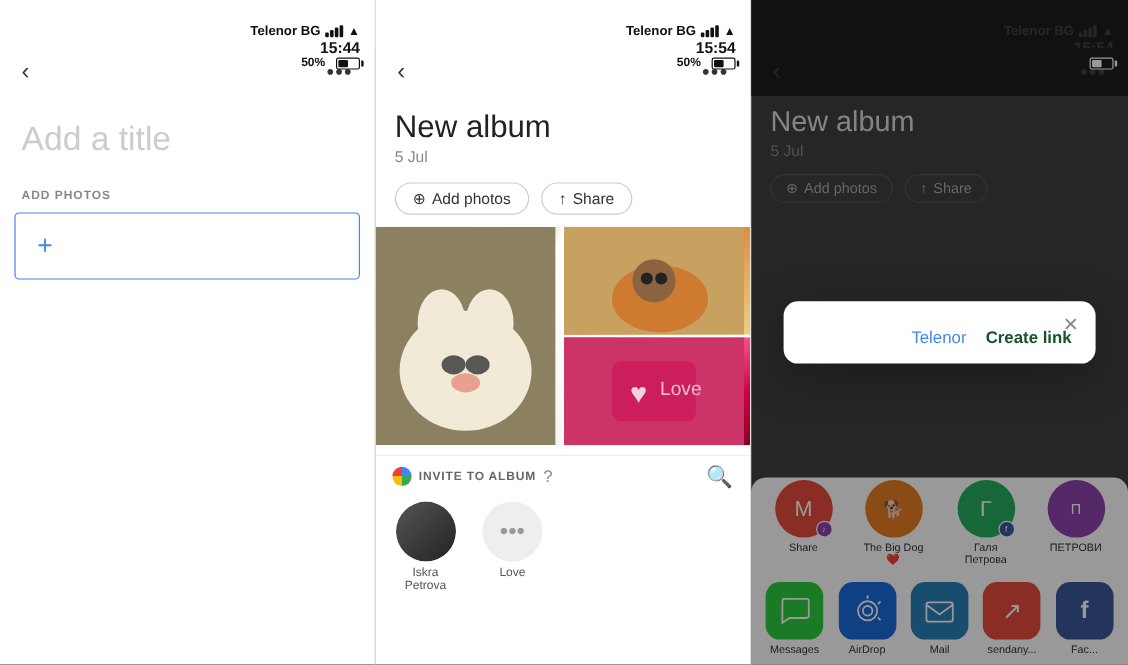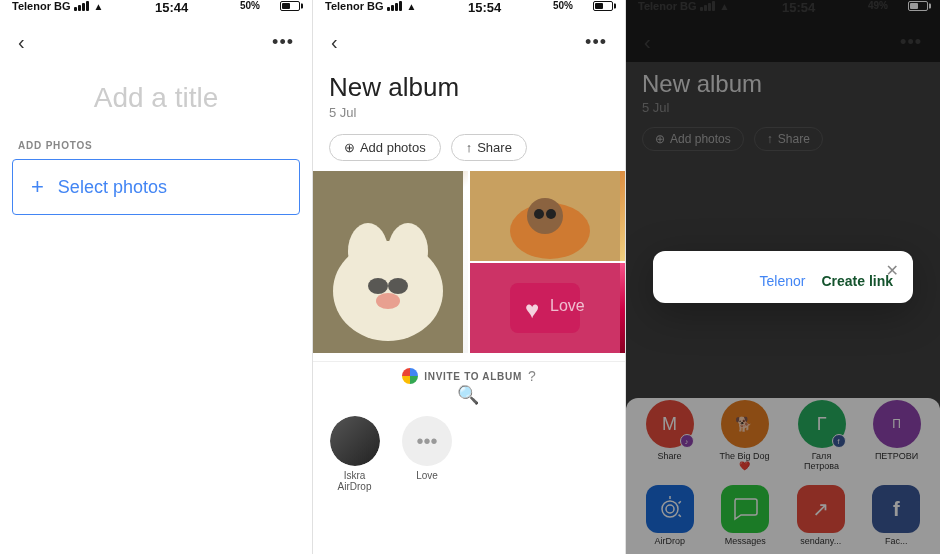--- a/index.html
+++ b/index.html
@@ -20,32 +20,33 @@
       background: #fff;
       overflow: hidden;
     }
     .panel-1 { width: 313px; border-right: 1px solid #e0e0e0; }
     .panel-2 { width: 313px; border-right: 1px solid #e0e0e0; }
     .panel-3 { width: 314px; position: relative; }
 
     
     .status-bar {
       display: flex;
-      align-items: flex-start;
+      align-items: flex-end;
       justify-content: space-between;
-      padding: 0 12px;
+      padding: 20px 12px;
       height: 22px;
       font-size: 11px;
       font-weight: 600;
       color: #111;
       background: #fff;
+      flex-direction: column;
     }
     .status-bar.dark { background: #1a1a1a; color: #fff; }
     .status-left { display: flex; align-items: center; gap: 4px; }
-    .status-right { display: flex; align-items: center; gap: 20px; }
+    .status-right { display: flex; align-items: center; gap: 9px; }
     .signal-bars { display: flex; align-items: flex-end; gap: 1px; }
     .signal-bar { width: 3px; background: #111; border-radius: 1px; }
     .signal-bar.dark-bar { background: #fff; }
     .signal-bar:nth-child(1) { height: 4px; }
     .signal-bar:nth-child(2) { height: 6px; }
     .signal-bar:nth-child(3) { height: 8px; }
     .signal-bar:nth-child(4) { height: 10px; }
     .wifi-icon { font-size: 10px; }
     .battery-icon {
       width: 20px; height: 10px;
@@ -104,21 +105,20 @@
     .three-dots.white { color: #fff; }
 
     
     .p1-title-area {
       padding: 20px 18px 10px;
     }
     .p1-title {
       font-size: 28px;
       font-weight: 300;
       color: #ccc;
-      text-align: center;
     }
     .p1-add-photos-label {
       font-size: 10px;
       font-weight: 600;
       color: #888;
       letter-spacing: 0.8px;
       padding: 16px 18px 8px;
     }
     .p1-select-row {
       display: flex;
@@ -205,21 +205,20 @@
     
     .invite-section {
       padding: 6px 14px;
       border-top: 1px solid #eee;
     }
     .invite-header {
       display: flex;
       align-items: center;
       justify-content: space-between;
       margin-bottom: 10px;
-      flex-direction: column;
     }
     .invite-left {
       display: flex;
       align-items: center;
       gap: 6px;
     }
     .google-dot {
       width: 16px;
       height: 16px;
       border-radius: 50%;
@@ -527,21 +526,20 @@
   </div>
 
   <div class="p1-title-area">
     <div class="p1-title">Add a title</div>
   </div>
 
   <div class="p1-add-photos-label">ADD PHOTOS</div>
 
   <div class="p1-select-row">
     <span class="p1-select-plus">+</span>
-    <span class="p1-select-text">Select photos</span>
   </div>
 </div>
 
 <div class="panel panel-2">
 
   <div class="status-bar">
     <div class="status-left">
       <span>Telenor BG</span>
       <div class="signal-bars">
         <div class="signal-bar"></div>
@@ -628,21 +626,21 @@
         <span class="invite-label">INVITE TO ALBUM</span>
         <span class="invite-question">?</span>
       </div>
       <span class="invite-search">🔍</span>
     </div>
     <div class="invite-avatars">
       <div class="avatar-item">
         <div class="avatar-circle">
           <div class="avatar-photo" style="background: linear-gradient(135deg, #555 0%, #222 100%);"></div>
         </div>
-        <span class="avatar-name">Iskra AirDrop</span>
+        <span class="avatar-name">Iskra Petrova</span>
       </div>
       <div class="avatar-item">
         <div class="avatar-circle avatar-more">
           <span style="font-size:20px;color:#999;">•••</span>
         </div>
         <span class="avatar-name">Love</span>
       </div>
     </div>
   </div>
 
@@ -724,39 +722,48 @@
 
       <div class="contact-icon-item">
         <div class="contact-avatar" style="background:#8e44ad;font-size:12px;">
           П
         </div>
         <span class="contact-name-label">ПЕТРОВИ</span>
       </div>
     </div>
 
     <div class="share-icons-row">
+      <div class="share-icon-item">
+        <div class="share-icon-circle icon-messages">
+          <svg width="28" height="28" viewBox="0 0 28 28">
+            <path d="M4 4 h20 a2 2 0 0 1 2 2 v12 a2 2 0 0 1-2 2 H10 l-6 4 V6 a2 2 0 0 1 2-2z" fill="none" stroke="#fff" stroke-width="1.5"></path>
+          </svg>
+        </div>
+        <span class="share-icon-label">Messages</span>
+      </div>
       <div class="share-icon-item">
         <div class="share-icon-circle icon-airdrop">
           <svg width="28" height="28" viewBox="0 0 28 28">
             <circle cx="14" cy="14" r="8" fill="none" stroke="#fff" stroke-width="1.5"></circle>
             <circle cx="14" cy="14" r="4" fill="none" stroke="#fff" stroke-width="1.5"></circle>
             <line x1="14" y1="4" x2="14" y2="1" stroke="#fff" stroke-width="1.5"></line>
             <line x1="22.6" y1="8.4" x2="24.8" y2="6.2" stroke="#fff" stroke-width="1.5"></line>
             <line x1="22.6" y1="19.6" x2="24.8" y2="21.8" stroke="#fff" stroke-width="1.5"></line>
           </svg>
         </div>
         <span class="share-icon-label">AirDrop</span>
       </div>
       <div class="share-icon-item">
-        <div class="share-icon-circle icon-messages">
+        <div class="share-icon-circle icon-mail">
           <svg width="28" height="28" viewBox="0 0 28 28">
-            <path d="M4 4 h20 a2 2 0 0 1 2 2 v12 a2 2 0 0 1-2 2 H10 l-6 4 V6 a2 2 0 0 1 2-2z" fill="none" stroke="#fff" stroke-width="1.5"></path>
+            <rect x="3" y="7" width="22" height="16" rx="2" fill="none" stroke="#fff" stroke-width="1.5"></rect>
+            <path d="M3 9 L14 17 L25 9" fill="none" stroke="#fff" stroke-width="1.5"></path>
           </svg>
         </div>
-        <span class="share-icon-label">Messages</span>
+        <span class="share-icon-label">Mail</span>
       </div>
       <div class="share-icon-item">
         <div class="share-icon-circle icon-sendany" style="font-size:20px;color:#fff;">↗</div>
         <span class="share-icon-label">sendany...</span>
       </div>
       <div class="share-icon-item">
         <div class="share-icon-circle icon-face" style="font-size:20px;color:#fff;font-weight:700;">f</div>
         <span class="share-icon-label">Fac...</span>
       </div>
     </div>

